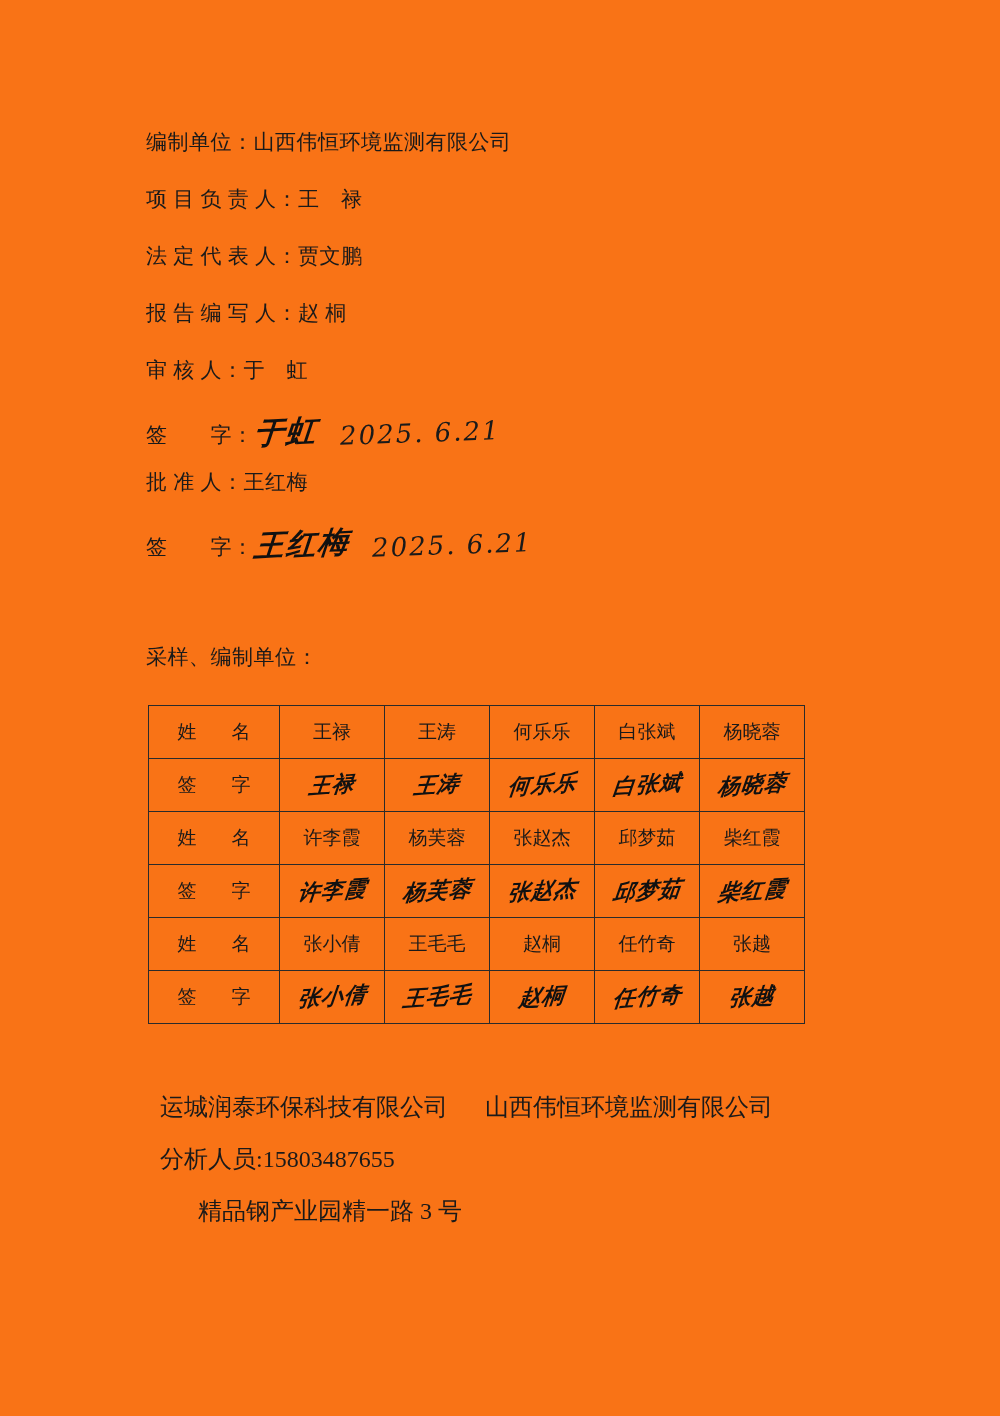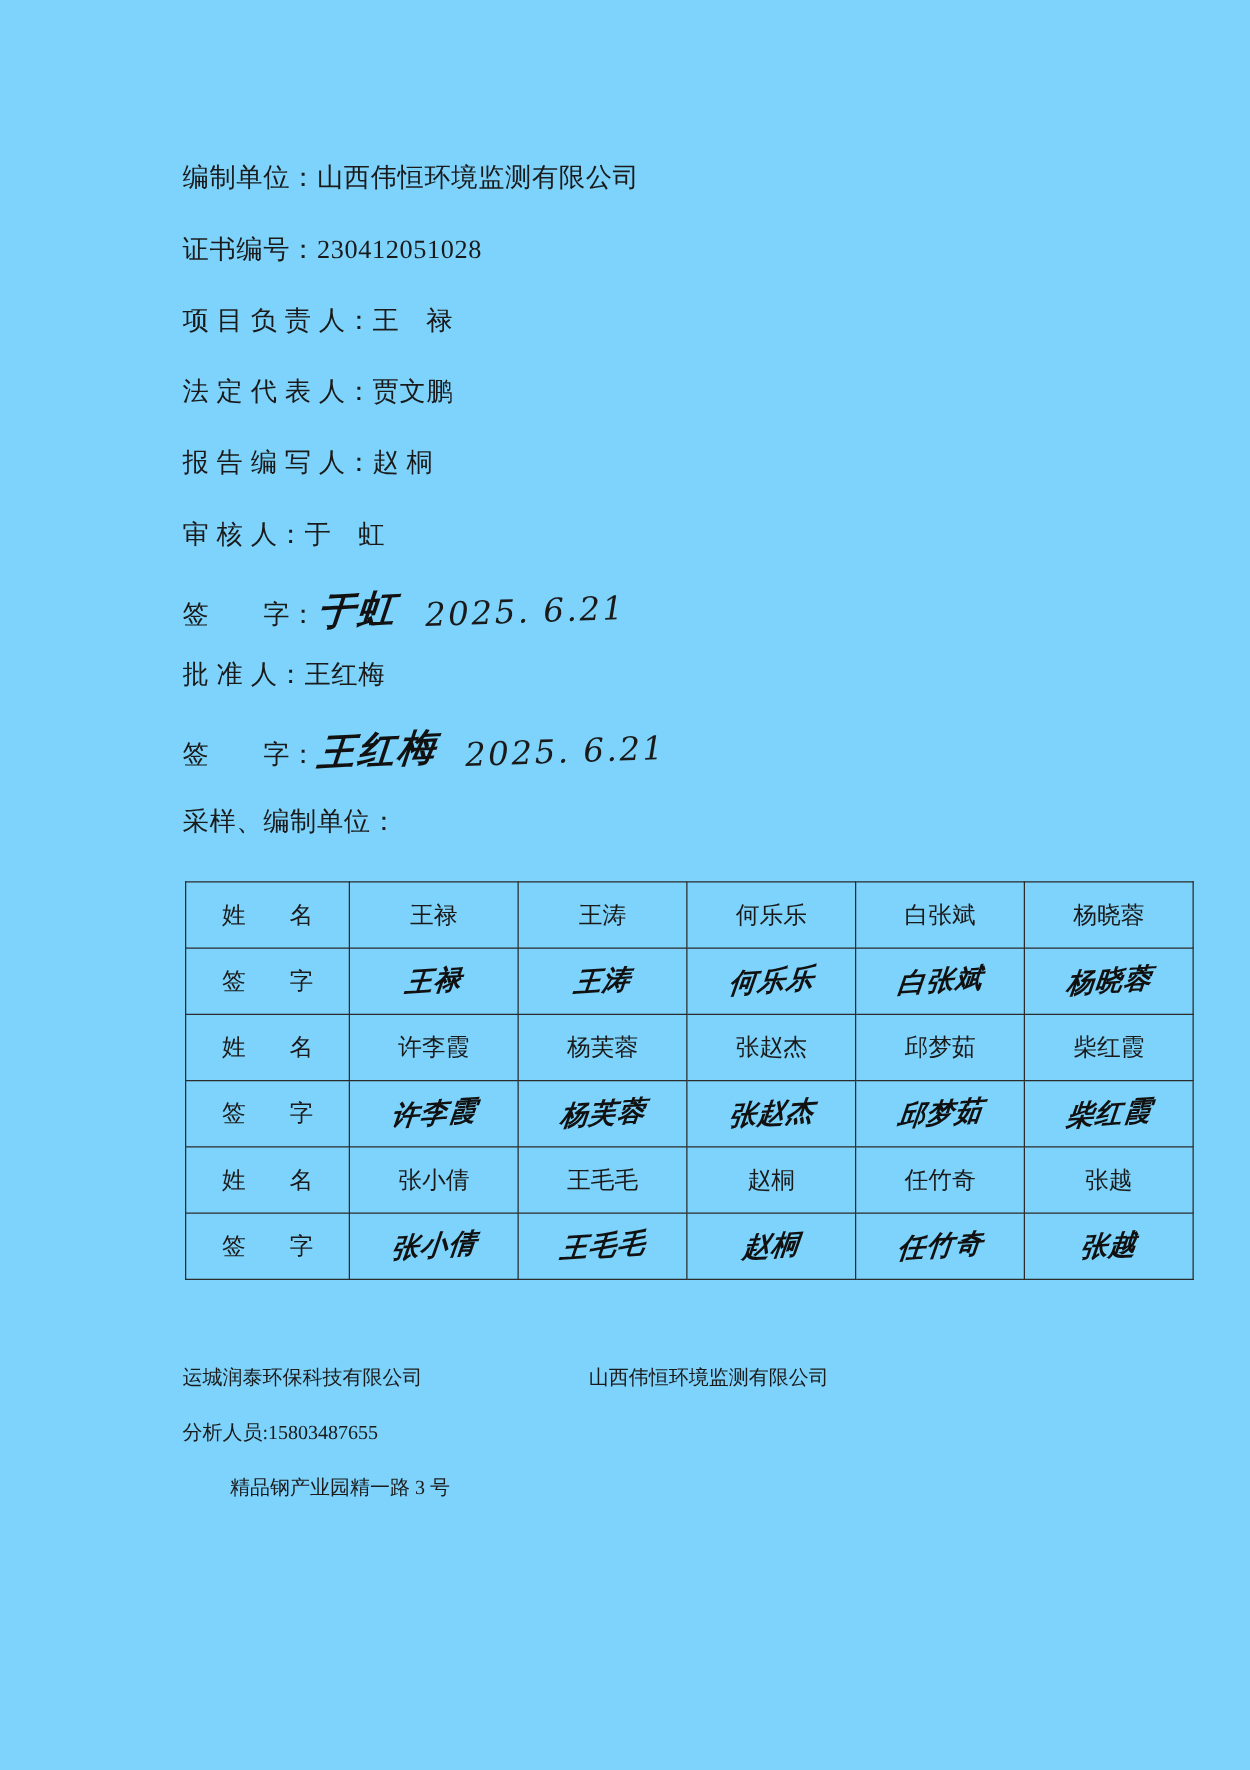--- a/index.html
+++ b/index.html
@@ -12,21 +12,21 @@
     background: #ffffff;
     font-family: "Liberation Serif", "DejaVu Serif", serif;
     color: #1a1a1a;
     position: relative;
     overflow: hidden;
   }
   .page {
     position: relative;
     width: 1000px;
     height: 1416px;
-    background: #7dd3fc;
+    background: #f97316;
     text-decoration: underline;
   }
   .header-block {
     position: absolute;
     left: 146px;
     top: 132px;
     width: 760px;
   }
   .info-line {
     font-size: 21px;
@@ -67,21 +67,21 @@
     position: absolute;
     left: 146px;
     top: 643px;
     font-size: 21px;
     letter-spacing: 0.5px;
   }
   table.people {
     position: absolute;
     left: 148px;
     top: 705px;
-    width: 807px;
+    width: 657px;
     border-collapse: collapse;
     table-layout: fixed;
     padding-left: 36px;
   }
   table.people td {
     border: 1px solid #2b2b2b;
     text-align: center;
     vertical-align: middle;
     font-size: 19px;
     height: 52px;
@@ -100,24 +100,24 @@
     font-style: italic;
     font-weight: 700;
     font-size: 22px;
     display: inline-block;
     transform: rotate(-4deg) skewX(-10deg);
     letter-spacing: 1px;
     color: #111;
   }
   .footer {
     position: absolute;
-    left: 146px;
+    left: 160px;
     top: 1095px;
     width: 800px;
-    font-size: 16px;
+    font-size: 24px;
     line-height: 1.0;
   }
   .footer-row {
     display: flex;
     margin-bottom: 28px;
     white-space: nowrap;
   }
   .fcol-a {
     width: 325px;
     flex: 0 0 325px;
@@ -136,23 +136,20 @@
 <body>
 
 <div class="page">
 
   <div class="header-block">
 
     <div class="info-line">
       <span class="lbl">编制单位：</span><span class="val">山西伟恒环境监测有限公司</span>
     </div>
 
-    <div class="info-line">
-      <span class="lbl">证书编号：</span><span class="val">230412051028</span>
-    </div>
 
     <div class="info-line">
       <span class="lbl">项 目 负 责 人：</span><span class="val">王　禄</span>
     </div>
 
     <div class="info-line">
       <span class="lbl">法 定 代 表 人：</span><span class="val">贾文鹏</span>
     </div>
 
     <div class="info-line">

